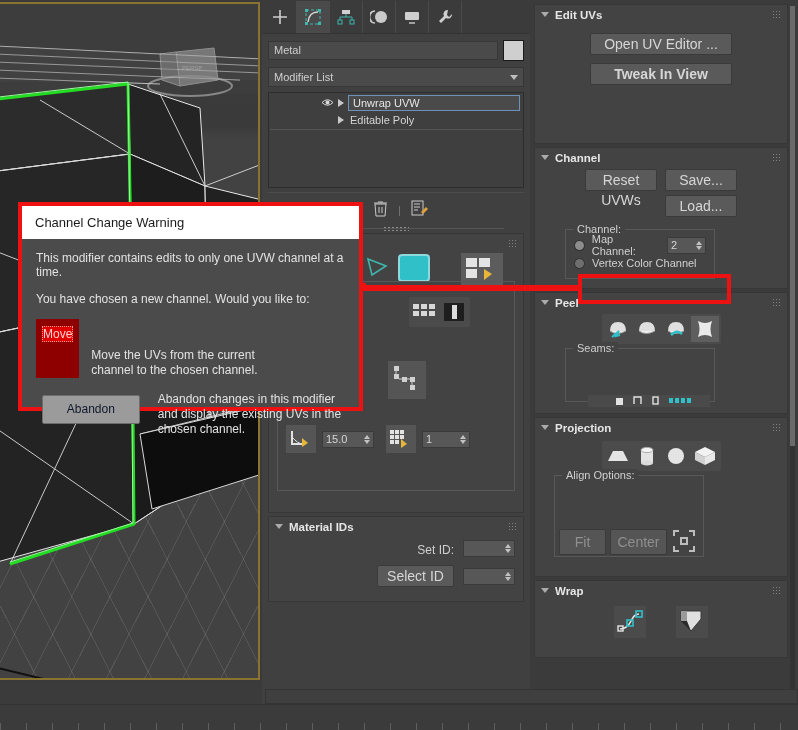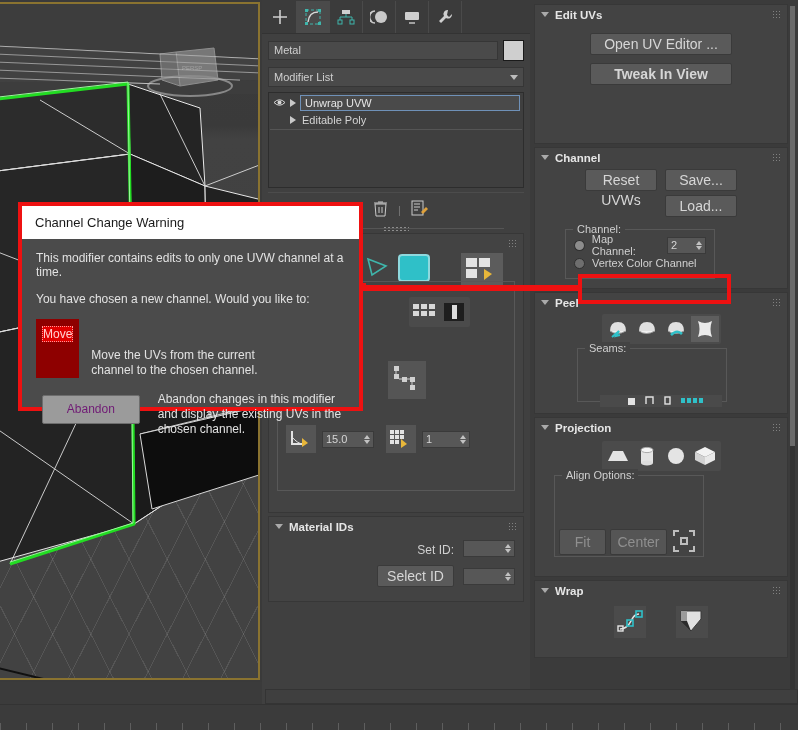--- a/index.html
+++ b/index.html
@@ -68,21 +68,21 @@
   .modlist-dd {
     height: 20px; background: #4a4a4a; border: 1px solid #363636;
     display: flex; align-items: center; justify-content: space-between;
     padding: 0 5px; color: #cfcfcf; margin-bottom: 5px;
   }
   .caret-dn { width:0;height:0;border-left:4px solid transparent;border-right:4px solid transparent;border-top:5px solid #bdbdbd; }
 
   .modstack {
     background: #3f3f3f; border: 1px solid #2d2d2d; height: 96px; padding: 1px;
   }
-  .mod-row { display: flex; align-items: center; height: 17px; gap: 4px; padding-left: 3px; }
+  .mod-row { display: flex; align-items: center; height: 17px; gap: 4px; padding-left: 3px; margin-left: 48px; }
   .mod-row.sel .mod-label {
     flex: 1; background: #4a4a4a; border: 1px solid #6f91b8; color: #e5e5e5;
     height: 16px; line-height: 14px; padding-left: 4px; margin-right: 2px;
   }
   .mod-label { color: #d4d4d4; padding-left: 2px; }
   .eye { width: 13px; }
   .tri { width:0;height:0;border-top:4px solid transparent;border-bottom:4px solid transparent;border-left:6px solid #c9c9c9; }
   .modstack-sep { height:1px; background:#555; margin: 1px 0 0 0; }
 
   .stack-tools {
@@ -158,21 +158,21 @@
   .dlg-body { padding: 12px 14px 0 14px; color: #e2e2e2; font-size: 12px; }
   .dlg-body p { margin-bottom: 13px; }
   .dlg-opt { display: flex; gap: 12px; margin-bottom: 12px; }
   .dlg-btn-wrap.move { background:#8e0000; padding: 5px 6px; }
   .btn-move {
     width: 99px; height: 23px; line-height:21px; text-align:center;
     background: #e00000; border: 1px dotted #ff9a9a; color: #ffd0d0; font-size: 12px;
   }
   .btn-abandon {
     width: 99px; height: 29px; line-height:27px; text-align:center; margin: 5px 6px;
-    background: #9b9b9b; border:1px solid #6d6d6d; color: #701a75; font-size: 12px; border-radius:2px;
+    background: #9b9b9b; border:1px solid #6d6d6d; color: #0f172a; font-size: 12px; border-radius:2px;
   }
   .dlg-desc { font-size: 12px; line-height: 15px; color: #e2e2e2; padding-top: 2px; }
 
   
   .bottomstrip { position:absolute; left:0; top:704px; width:798px; height:26px; background:#3b3b3b; border-top:1px solid #333;}
   .ticks { position:absolute; left:0; top:18px; width:798px; height:8px;
     background: repeating-linear-gradient(90deg, #5e5e5e 0 1px, transparent 1px 26px); }
   .statusbox { position:absolute; left:265px; top:689px; width:533px; height:15px; background:#3f3f3f; border:1px solid #343434;}
 </style>
 </head>
@@ -584,21 +584,21 @@
                     <path d="M6 16 Q12 10 17 15" stroke="#2fc0c8" stroke-width="2.5" fill="none"></path>
                   </svg>
               </span>
               <span class="iconbtn on">
                 <svg width="22" height="20" viewBox="0 0 22 20">
                     <path d="M4 2 Q11 6 18 2 Q15 10 18 18 Q11 14 4 18 Q7 10 4 2 Z" fill="#eaeaea"></path>
                   </svg>
               </span>
             </span>
           </div>
-          <div class="groupbox" style="margin:4px 0 0 34px;width:150px;height:54px;padding:12px;">
+          <div class="groupbox" style="margin:4px 0 0 22px;width:150px;height:54px;padding:12px;">
             <span class="gb-title">Seams:</span>
             <div style="position:absolute;bottom:-6px;left:22px;width:122px;height:12px;background:#4a4a4a;display:flex;align-items:center;gap:10px;padding-left:28px;">
               <span style="width:7px;height:7px;background:#e2e2e2;"></span>
               <span><svg width="9" height="9" viewBox="0 0 9 9">
                     <path d="M1 8 V1 H8 V8" fill="none" stroke="#e2e2e2" stroke-width="1.4"></path>
                   </svg></span>
               <span><svg width="7" height="9" viewBox="0 0 7 9">
                     <rect x="1" y="1" width="5" height="7" fill="none" stroke="#e2e2e2" stroke-width="1.4"></rect>
                   </svg></span>
               <span><svg width="24" height="9" viewBox="0 0 24 9">

